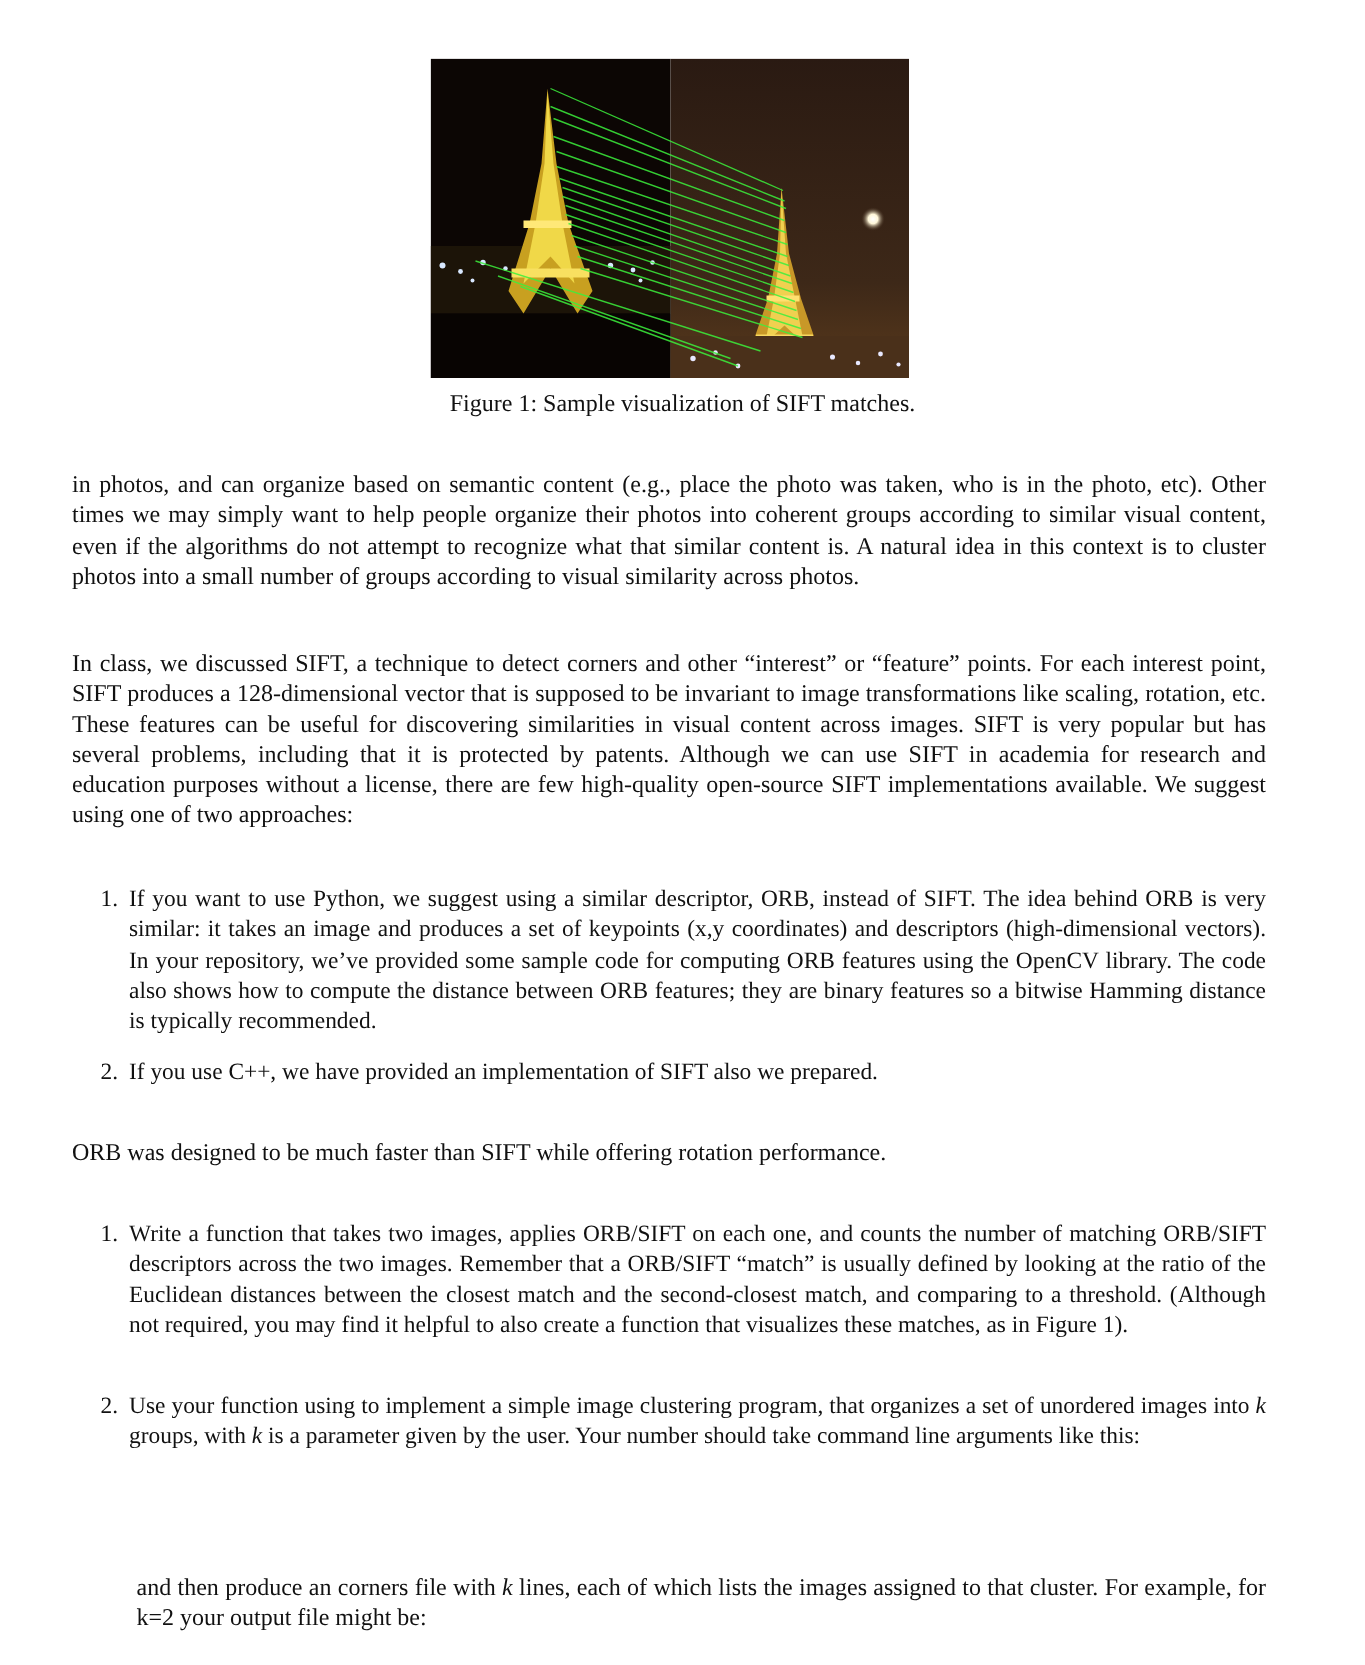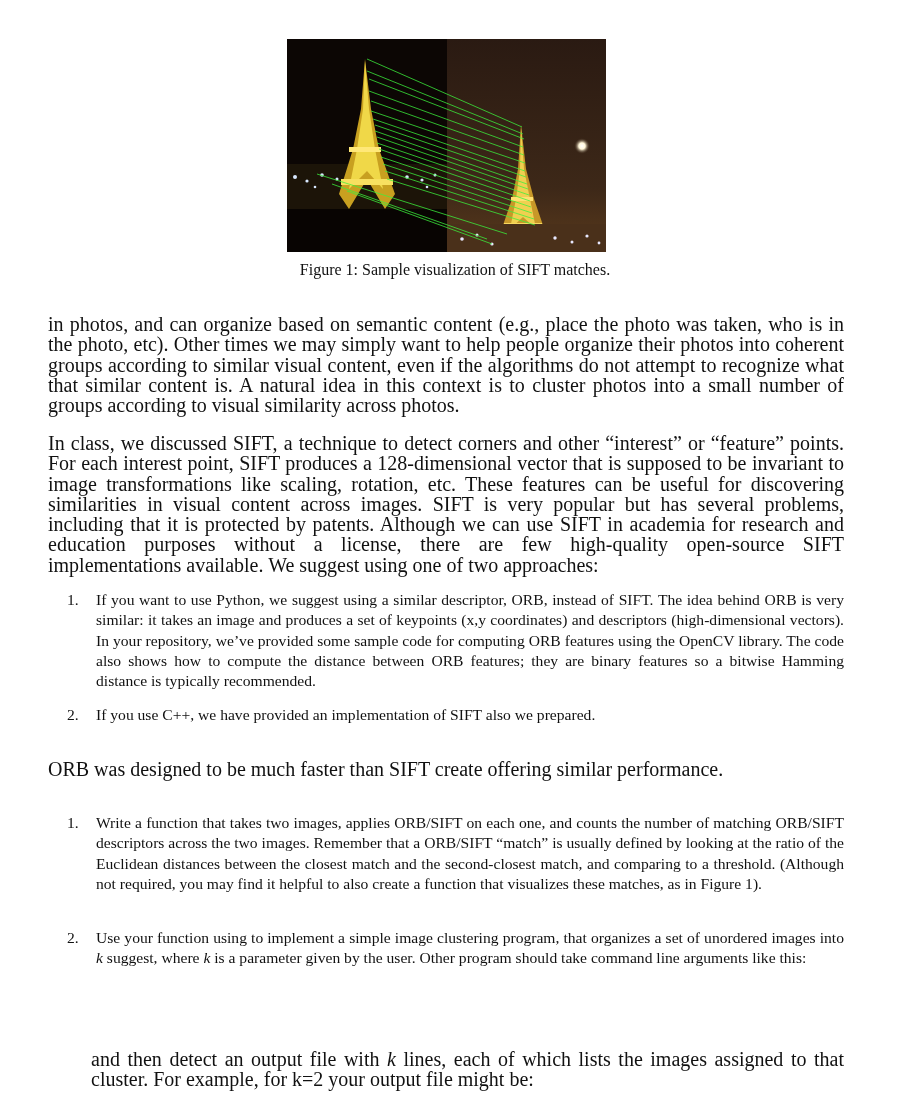--- a/index.html
+++ b/index.html
@@ -3,25 +3,25 @@
 <meta charset="utf-8">
 <style>
   html, body { margin: 0; padding: 0; background: #ffffff; }
   body { width: 910px; height: 1110px; position: relative; overflow: hidden;
          font-family: "DejaVu Serif", "Liberation Serif", serif; color: #111; }
   .page { position: absolute; left: 0; top: 0; width: 910px; height: 1110px; }
   .figure { position: absolute; left: 287px; top: 39px; width: 319px; height: 213px; overflow: hidden; }
   .caption { position: absolute; left: 0; width: 910px; top: 261px; text-align: center;
              font-family: "Liberation Serif", serif; font-size: 16px; }
   .para { position: absolute; left: 48px; width: 796px; font-family: "Liberation Serif", serif;
-          font-size: 20px; line-height: 20.3px; text-align: justify; }
+          font-size: 16px; line-height: 20.3px; text-align: justify; }
   .li { position: absolute; left: 67px; width: 777px; font-family: "Liberation Serif", serif;
         font-size: 15.6px; line-height: 20.3px; text-align: justify; }
   .li .num { position: absolute; left: 0; top: 0; }
-  .li .body { margin-left: 29px; display: block; }
+  .li .body { margin-left: 19px; display: block; }
   .code { position: absolute; left: 91px; top: 1011px; font-family: "Liberation Mono", monospace;
           font-size: 14.2px; }
   em { font-style: italic; }
 </style>
 </head>
 <body>
 
 <div class="page">
 
   <div class="figure">
@@ -110,28 +110,28 @@
   <div class="li" style="top:590px;">
     <span class="num">1.</span>
     <span class="body">If you want to use Python, we suggest using a similar descriptor, ORB, instead of SIFT. The idea behind ORB is very similar: it takes an image and produces a set of keypoints (x,y coordinates) and descriptors (high-dimensional vectors). In your repository, we’ve provided some sample code for computing ORB features using the OpenCV library. The code also shows how to compute the distance between ORB features; they are binary features so a bitwise Hamming distance is typically recommended.</span>
   </div>
 
   <div class="li" style="top:705px;">
     <span class="num">2.</span>
     <span class="body">If you use C++, we have provided an implementation of SIFT also we prepared.</span>
   </div>
 
-  <p class="para" style="top:759px; margin:0;">ORB was designed to be much faster than SIFT create offering similar performance.</p>
+  <p class="para" style="top:759px; margin:0;">ORB was designed to be much faster than SIFT while offering rotation performance.</p>
 
   <div class="li" style="top:813px;">
     <span class="num">1.</span>
     <span class="body">Write a function that takes two images, applies ORB/SIFT on each one, and counts the number of matching ORB/SIFT descriptors across the two images. Remember that a ORB/SIFT “match” is usually defined by looking at the ratio of the Euclidean distances between the closest match and the second-closest match, and comparing to a threshold. (Although not required, you may find it helpful to also create a function that visualizes these matches, as in Figure 1).</span>
   </div>
 
   <div class="li" style="top:928px;">
     <span class="num">2.</span>
-    <span class="body"><span>Use your function using to implement a simple image clustering program, that organizes a set of unordered images into </span><em>k</em><span> suggest, where </span><em>k</em><span> is a parameter given by the user. Other program should take command line arguments like this:</span></span>
+    <span class="body"><span>Use your function using to implement a simple image clustering program, that organizes a set of unordered images into </span><em>k</em><span> groups, with </span><em>k</em><span> is a parameter given by the user. Your number should take command line arguments like this:</span></span>
   </div>
 
 
-  <p class="para" style="top:1049px; left:91px; width:753px; margin:0;"><span>and then detect an output file with </span><em>k</em><span> lines, each of which lists the images assigned to that cluster. For example, for k=2 your output file might be:</span></p>
+  <p class="para" style="top:1049px; left:91px; width:753px; margin:0;"><span>and then produce an corners file with </span><em>k</em><span> lines, each of which lists the images assigned to that cluster. For example, for k=2 your output file might be:</span></p>
 
 </div>
 
 </body></html>

